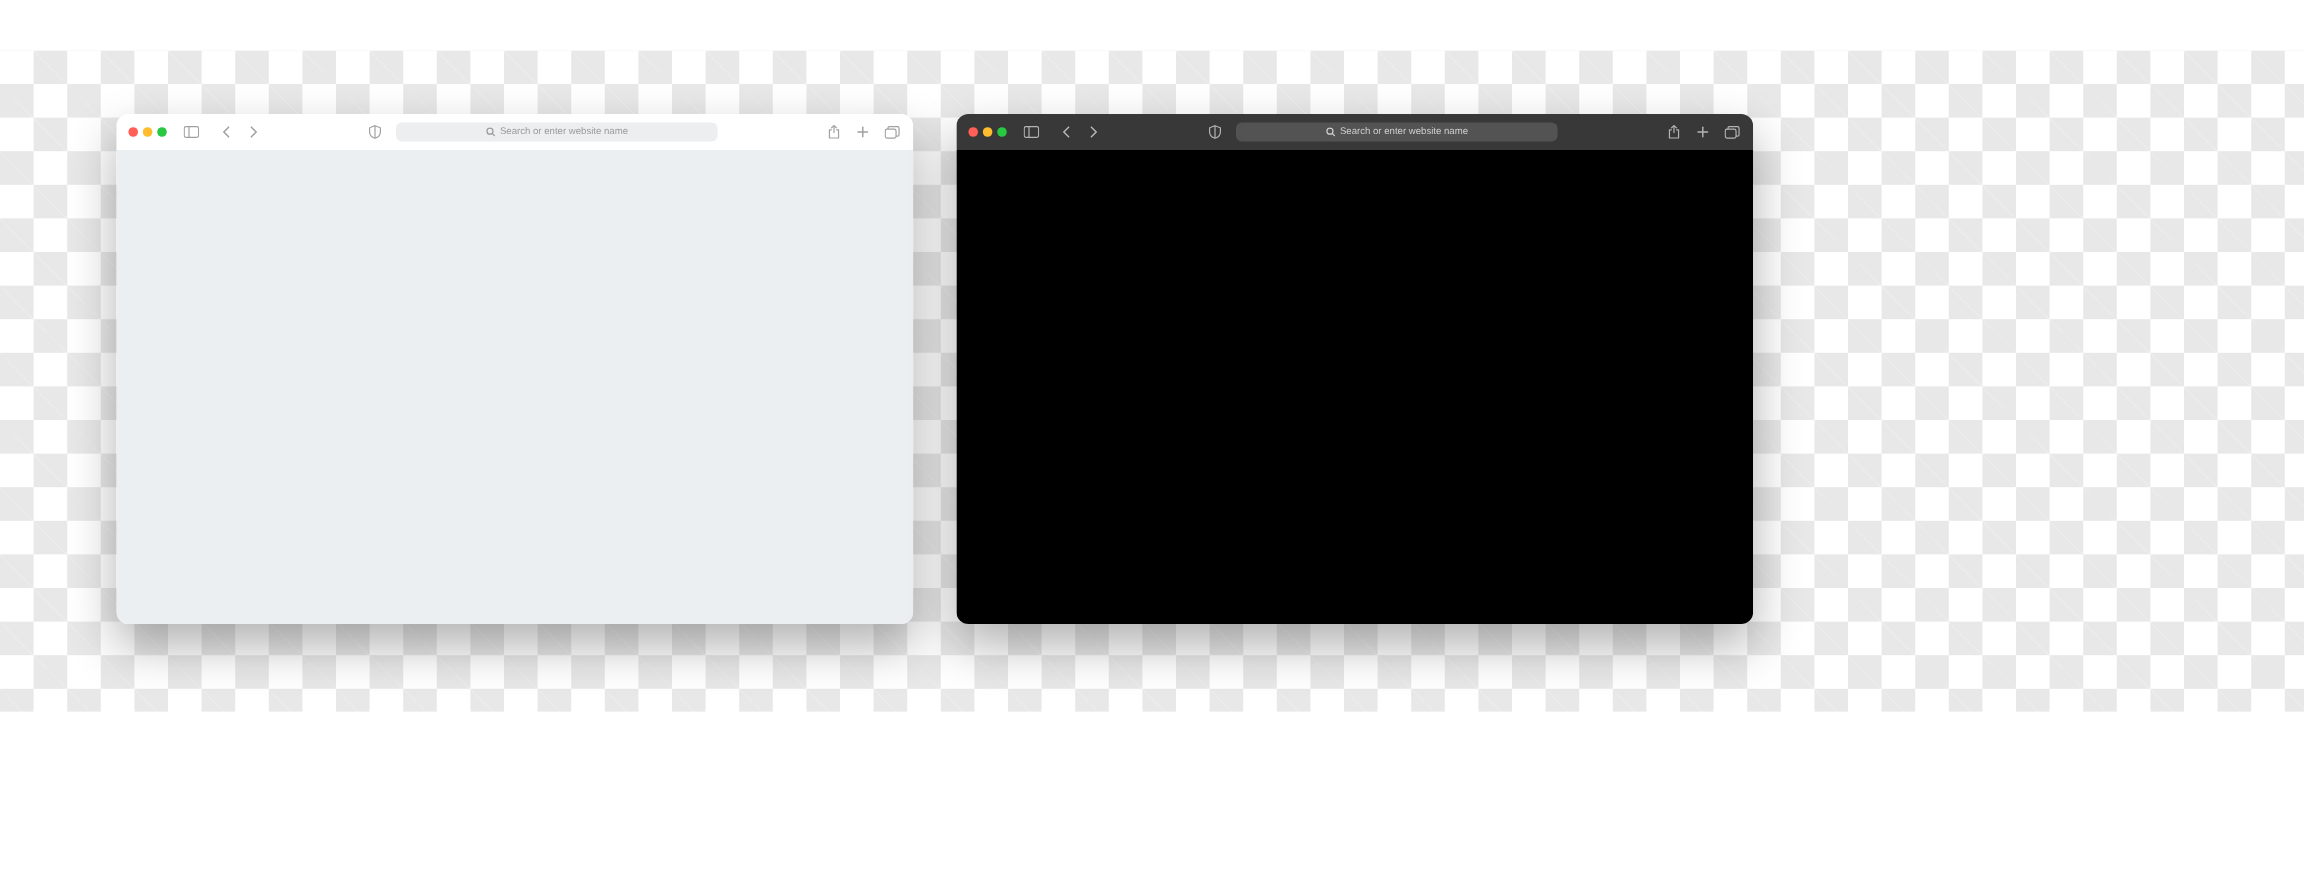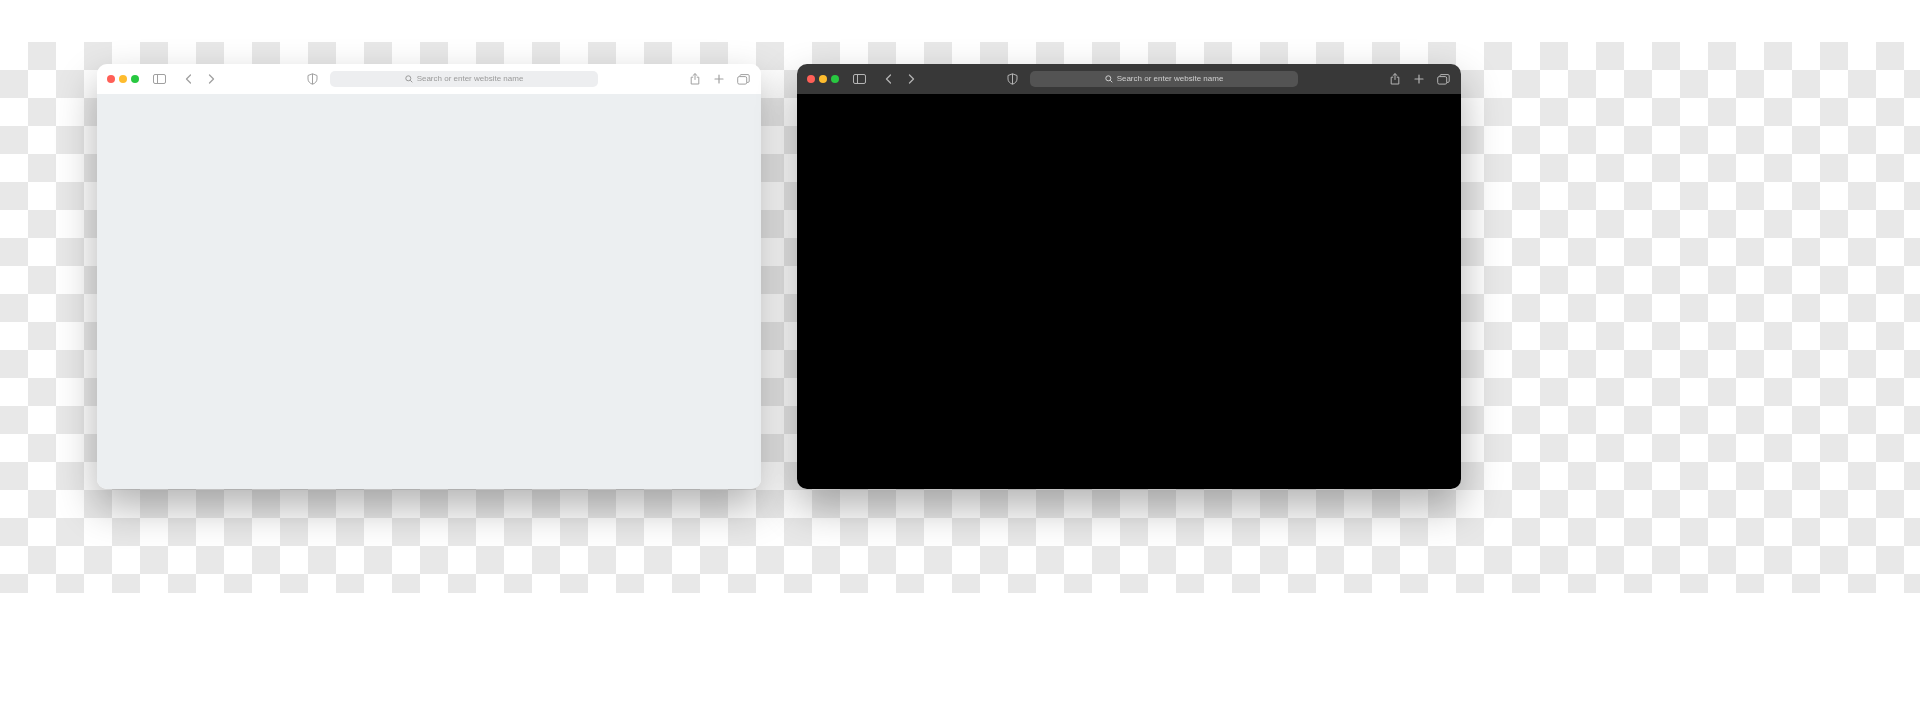--- a/index.html
+++ b/index.html
@@ -19,21 +19,21 @@
     background-position: 0 0, 28px 28px;
   }
 
   .stage {
     position: absolute;
     inset: 0;
   }
 
   .browser {
     position: absolute;
-    top: 64px;
+    top: 95px;
     width: 664px;
     height: 425px;
     border-radius: 10px;
     box-shadow: 0 18px 40px rgba(0,0,0,0.30);
     display: flex;
     flex-direction: column;
     overflow: hidden;
   }
   .browser.light { left: 97px; }
   .browser.dark  { left: 797px; }

